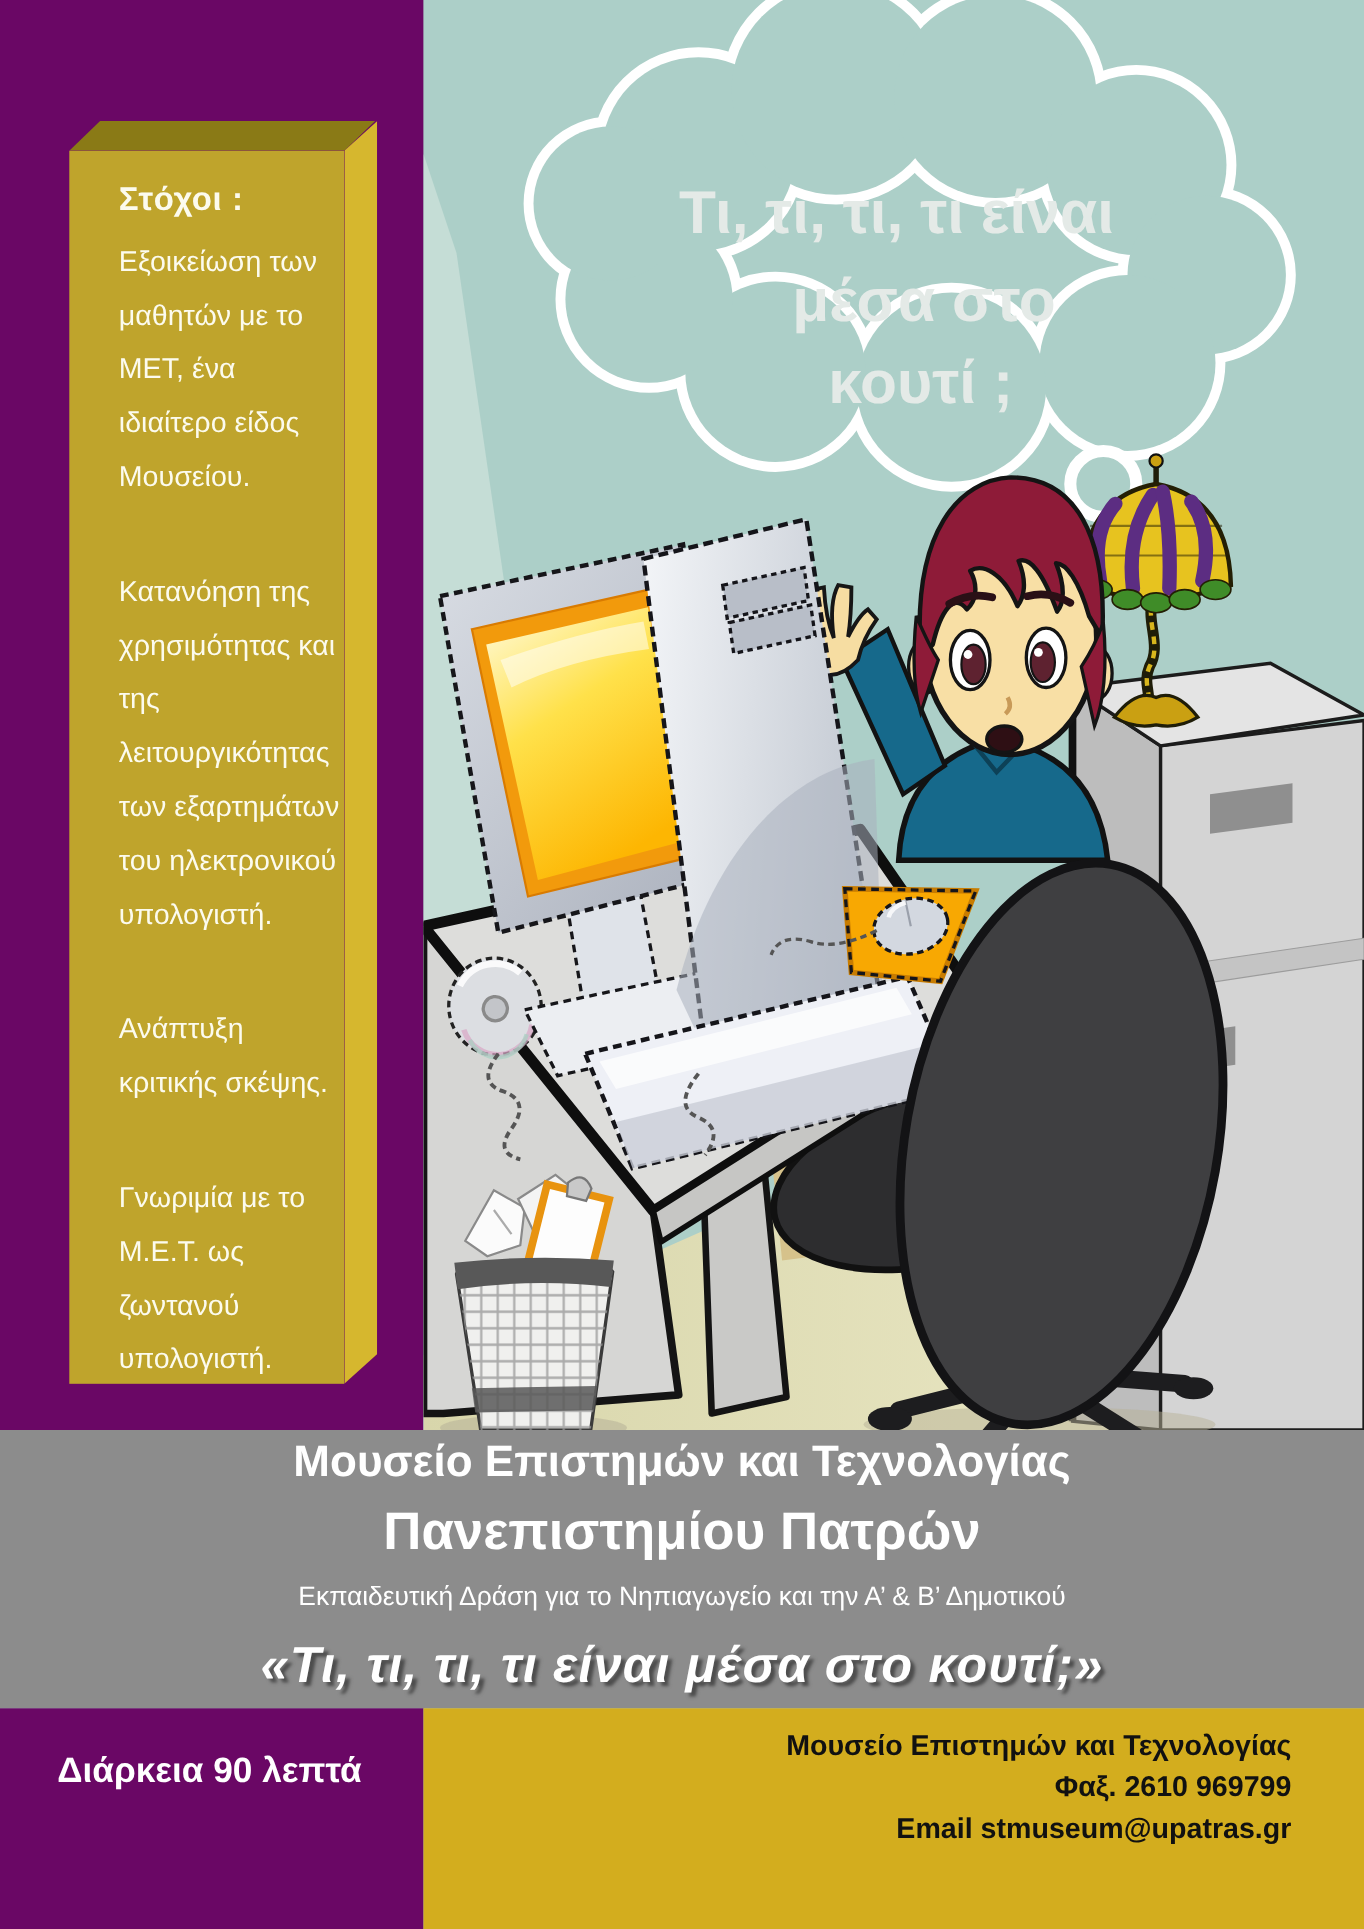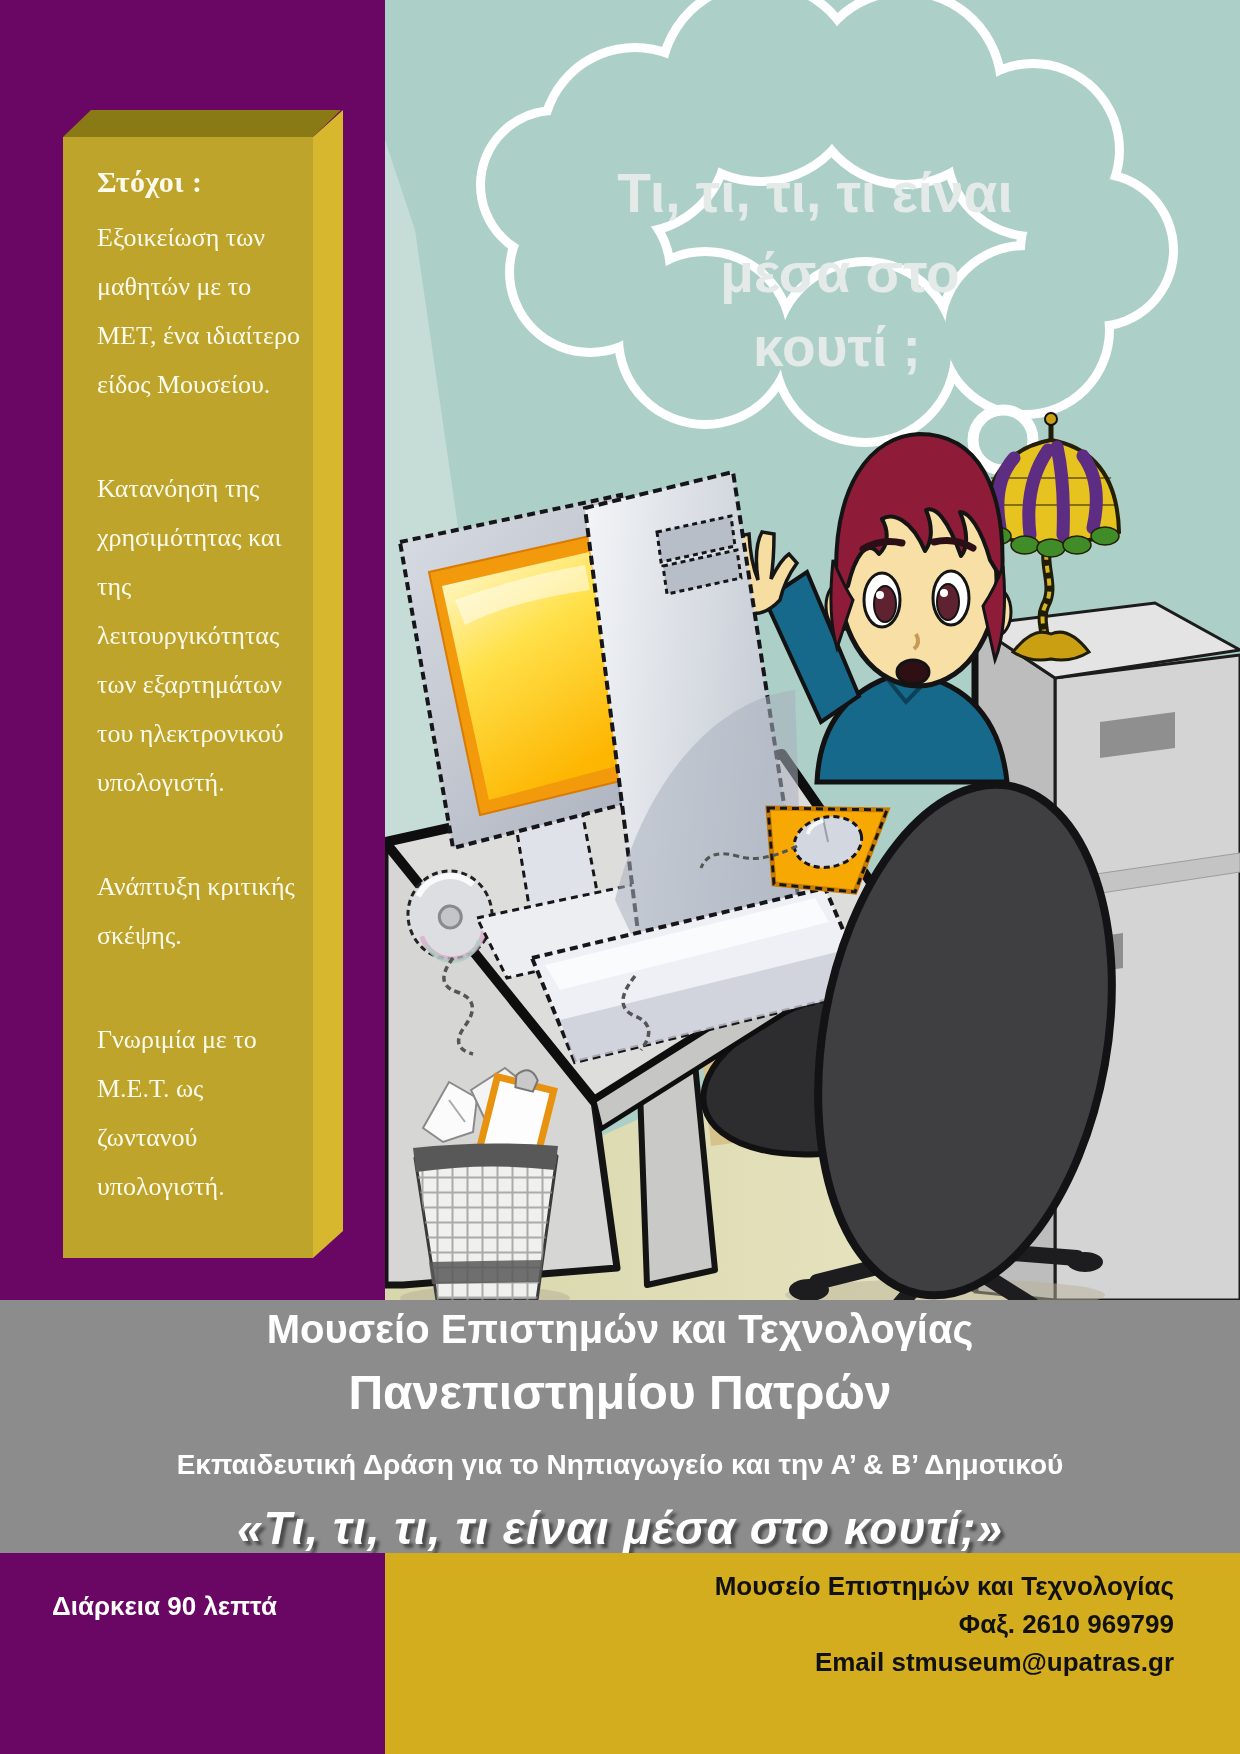--- a/index.html
+++ b/index.html
@@ -8,42 +8,42 @@
 
   
   .sidebar{position:absolute;left:0;top:0;width:385px;height:1300px;background:#6a0765;}
 
   
   .goals-top{position:absolute;left:63px;top:110px;width:278px;height:27px;background:#8a7a16;
              clip-path:polygon(0px 27px,28px 0px,278px 0px,250px 27px);}
   .goals-side{position:absolute;left:313px;top:110px;width:30px;height:1148px;background:#d6b72e;
               clip-path:polygon(0px 27px,30px 0px,30px 1121px,0px 1148px);}
   .goals-front{position:absolute;left:63px;top:137px;width:250px;height:1121px;background:#bfa42c;
-               box-sizing:border-box;padding:28px 4px 0 34px;color:#fcfbee;font-family:Liberation Serif, serif;}
+               box-sizing:border-box;padding:28px 4px 0 45px;color:#fcfbee;}
   .goals-title{font-size:30px;font-weight:bold;letter-spacing:.5px;}
   .goal{font-size:26px;line-height:49px;margin-top:55px;}
   .goal.first{margin-top:14px;}
 
   
   .illus{position:absolute;left:385px;top:0;width:855px;height:1300px;display:block;}
   .bubble-text{font-family:"Liberation Sans",sans-serif;font-size:55px;font-weight:700;
                fill:#e4eae7;text-anchor:middle;}
 
   
   .band{position:absolute;left:0;top:1300px;width:1240px;height:253px;background:#8c8c8c;
         color:#fff;text-align:center;}
   .band-line1{padding-top:7px;font-size:40px;font-weight:bold;}
   .band-line2{margin-top:13px;font-size:48px;font-weight:bold;}
-  .band-sub{margin-top:29px;font-size:28px;font-weight:bold;}
+  .band-sub{margin-top:18px;font-size:24px;font-weight:normal;}
   .band-headline{margin-top:20px;font-size:46px;font-weight:bold;letter-spacing:1px;
                  text-shadow:4px 4px 3px #4c4c4c;font-style:italic;}
 
   
   .footer-left{position:absolute;left:0;top:1553px;width:385px;height:201px;background:#6a0765;}
-  .duration{padding:38px 0 0 52px;font-size:26px;font-weight:bold;color:#fff;}
+  .duration{padding:38px 0 0 52px;font-size:32px;font-weight:bold;color:#fff;}
   .footer-right{position:absolute;left:385px;top:1553px;width:855px;height:201px;background:#d3ad1e;
                 box-sizing:border-box;text-align:right;padding:14px 66px 0 0;
                 color:#111;font-size:26px;font-weight:bold;line-height:38px;}
 </style>
 </head>
 <body>
 
 <div class="page">
 
   <div class="sidebar"></div>

